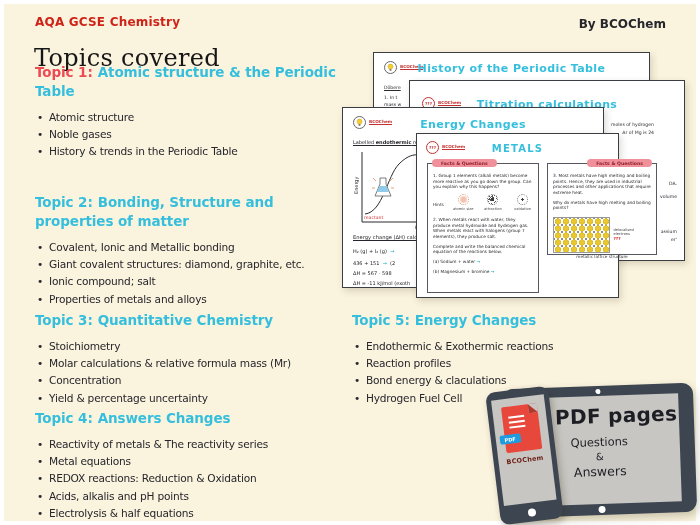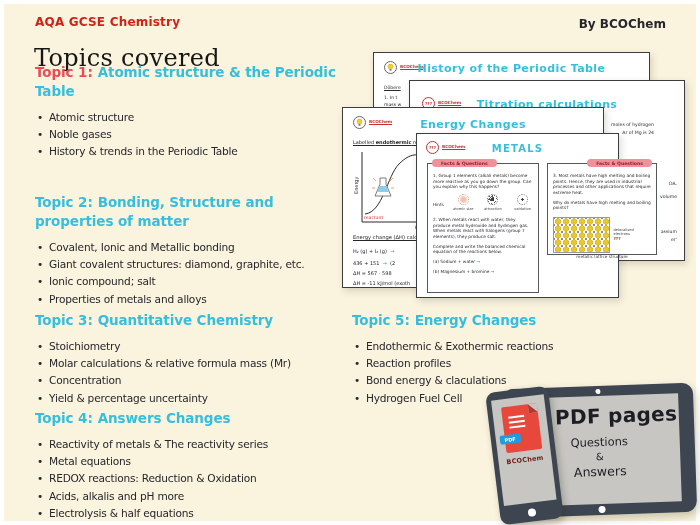--- a/index.html
+++ b/index.html
@@ -119,21 +119,21 @@
       <li>Yield &amp; percentage uncertainty</li>
     </ul>
   </div>
 
   <div class="topic" style="left:35px; top:409px;">
     <h2><span class="pfx">Topic 4:</span><span>Answers Changes</span></h2>
     <ul>
       <li>Reactivity of metals &amp; The reactivity series</li>
       <li>Metal equations</li>
       <li>REDOX reactions: Reduction &amp; Oxidation</li>
-      <li>Acids, alkalis and pH more</li>
+      <li>Acids, alkalis and pH points</li>
       <li>Electrolysis &amp; half equations</li>
     </ul>
   </div>
 
   <div class="topic" style="left:340px; top:311px; width:300px;margin-left:12px;">
     <h2><span class="pfx">Topic 5:</span><span>Energy Changes</span></h2>
     <ul>
       <li>Endothermic &amp; Exothermic reactions</li>
       <li>Reaction profiles</li>
       <li>Bond energy &amp; claculations</li>

